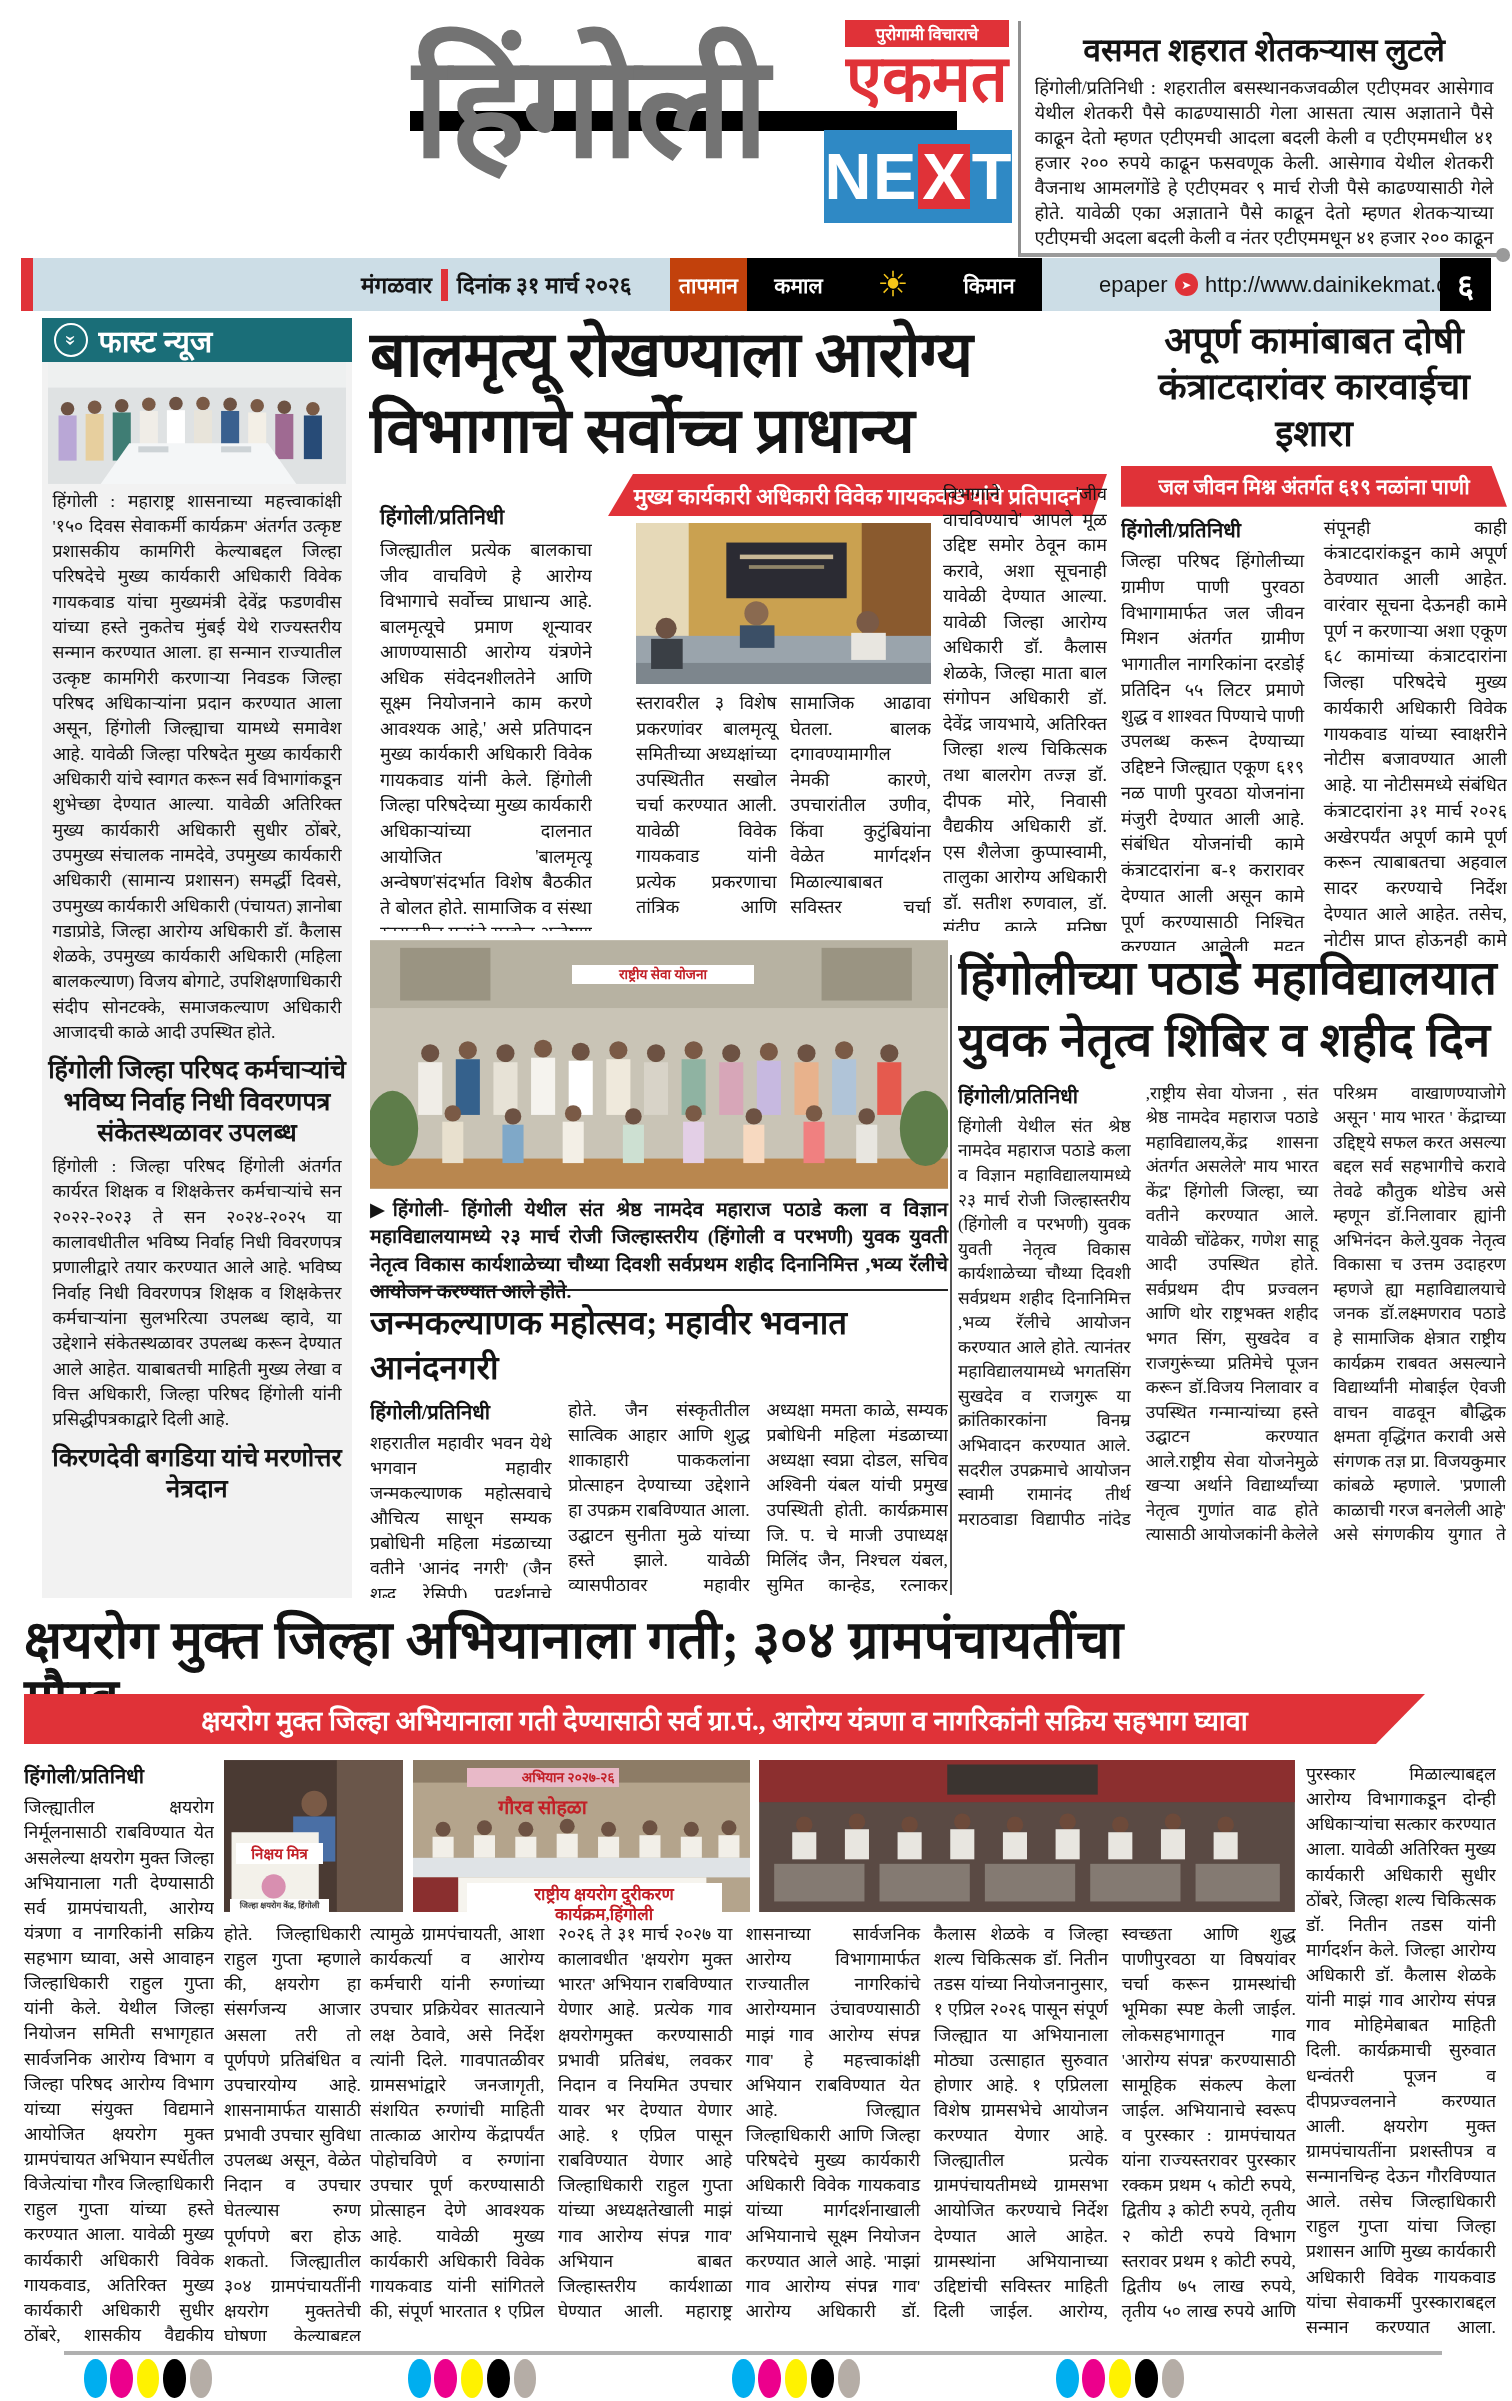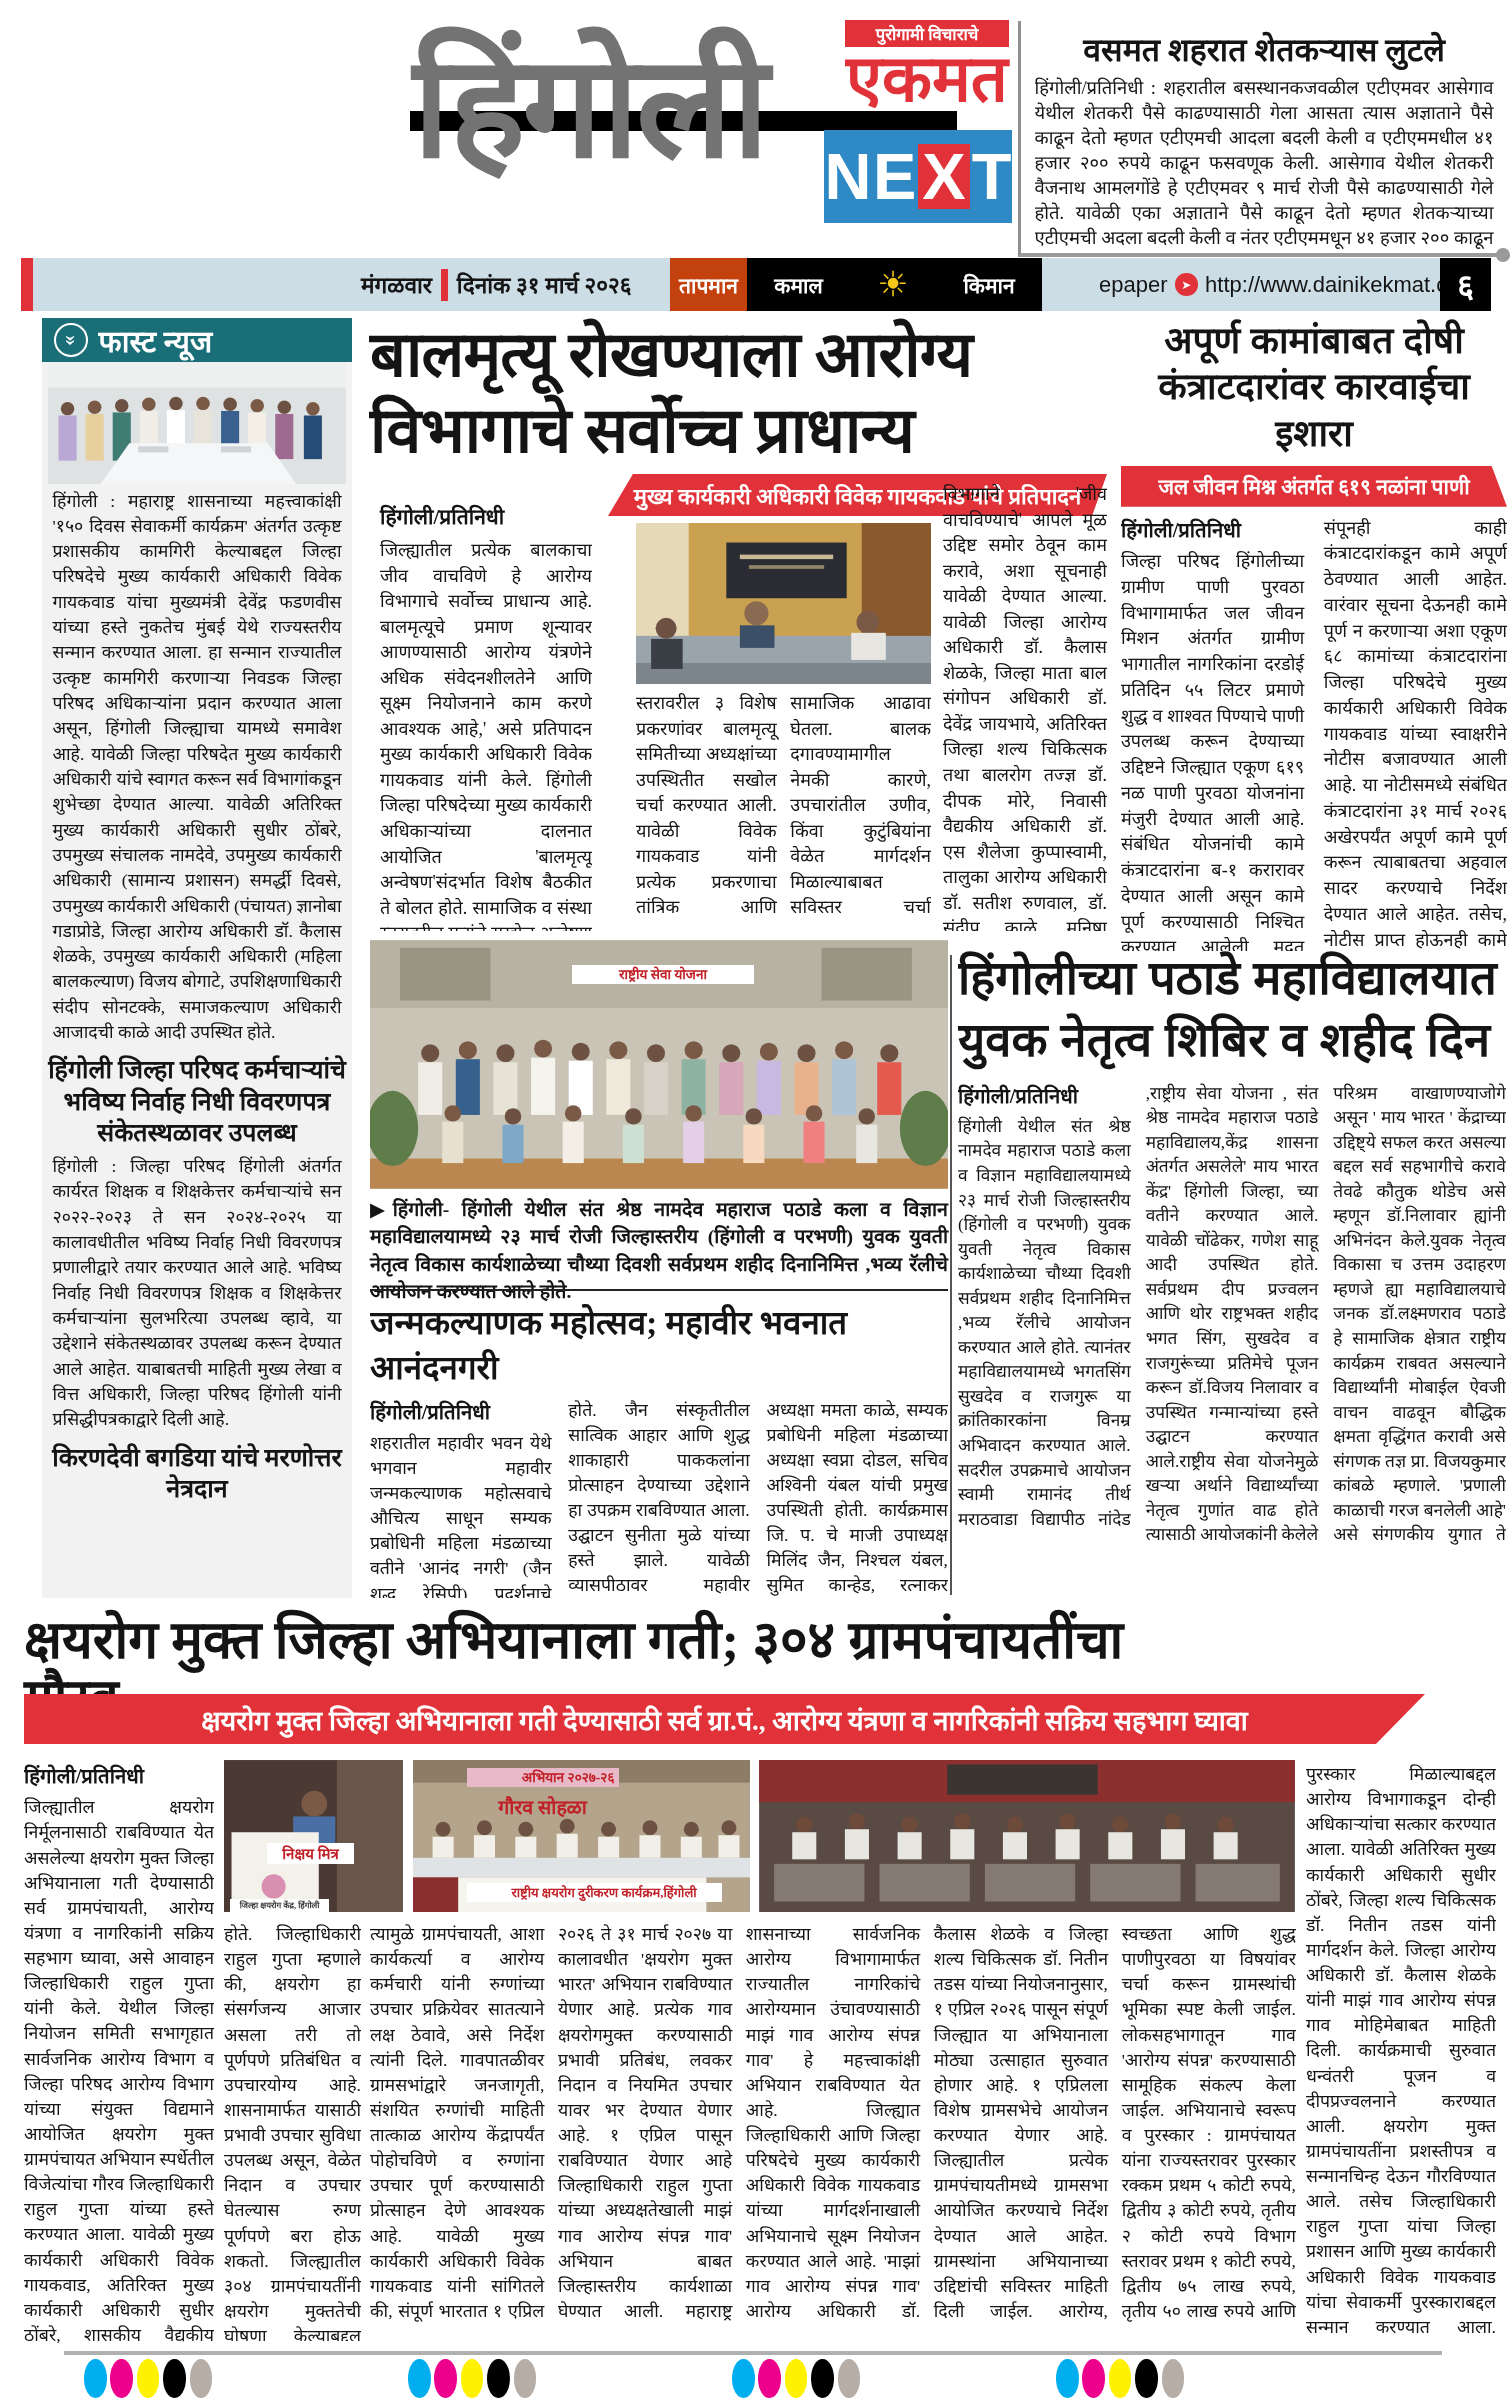--- a/index.html
+++ b/index.html
@@ -309,21 +309,21 @@
   </div>
 
   <svg class="abs photoA" width="179" height="152" viewBox="0 0 238 202">
     <rect width="238" height="202" fill="#4a3a33"></rect>
     <rect x="150" width="88" height="202" fill="#6a564a"></rect>
     <circle cx="120" cy="58" r="17" fill="#7a5a46"></circle>
       <rect x="92" y="75" width="56" height="60" fill="#4a6fa5"></rect>
     <rect x="10" y="96" width="116" height="100" fill="#f3f1ea"></rect>
     <circle cx="66" cy="168" r="16" fill="#d88fb0"></circle>
   </svg>
-  <div class="photo-label" style="left:236px;top:1843px;width:78px;font-size:15px;margin-left:31px;">निक्षय मित्र</div>
+  <div class="photo-label" style="left:236px;top:1843px;width:78px;font-size:15px;">निक्षय मित्र</div>
   <div class="photo-label" style="left:230px;top:1887px;width:90px;font-size:8.3px;color:#333;margin-top:12px;">जिल्हा क्षयरोग केंद्र, हिंगोली</div>
 
   <svg class="abs photoB" width="337" height="152" viewBox="0 0 448 202">
     <rect width="448" height="202" fill="#b4a48c"></rect>
     <rect width="448" height="30" fill="#8d7c66"></rect>
     <g fill="#6d5243">
       <circle cx="40" cy="92" r="10"></circle>
         <circle cx="95" cy="90" r="10"></circle>
         <circle cx="150" cy="92" r="10"></circle>
       <circle cx="205" cy="88" r="10"></circle>
@@ -341,21 +341,21 @@
         <rect x="301" y="100" width="28" height="30"></rect>
       <rect x="356" y="102" width="28" height="28"></rect>
         <rect x="406" y="100" width="28" height="30"></rect>
     </g>
     <rect x="0" y="130" width="448" height="26" fill="#dfe3e6"></rect>
     <rect x="60" y="156" width="330" height="46" fill="#f6f4ee"></rect>
     <rect x="0" y="156" width="60" height="46" fill="#8a2f2f"></rect>
   </svg>
   <div class="photo-label" style="left:467px;top:1768px;width:143px;background:#e8b9c8;text-align:right;">अभियान २०२७-२६</div>
   <div class="photo-label" style="left:474px;top:1794px;width:128px;background:transparent;font-size:19.6px;">गौरव सोहळा</div>
-  <div class="photo-label" style="left:467px;top:1883px;width:226px;font-size:13px;padding-left:24px;">राष्ट्रीय क्षयरोग दुरीकरण कार्यक्रम,हिंगोली</div>
+  <div class="photo-label" style="left:467px;top:1883px;width:226px;font-size:17px;padding-left:24px;">राष्ट्रीय क्षयरोग दुरीकरण कार्यक्रम,हिंगोली</div>
 
   <svg class="abs photoC" width="536" height="152" viewBox="0 0 712 202">
     <rect width="712" height="202" fill="#5a4a44"></rect>
     <rect width="712" height="56" fill="#8c2f2f"></rect>
     <rect x="250" y="6" width="200" height="40" fill="#3b3430"></rect>
     <g fill="#6d4a3a">
       <circle cx="60" cy="86" r="11"></circle>
         <circle cx="130" cy="82" r="11"></circle>
         <circle cx="200" cy="86" r="11"></circle>
         <circle cx="270" cy="82" r="11"></circle>

